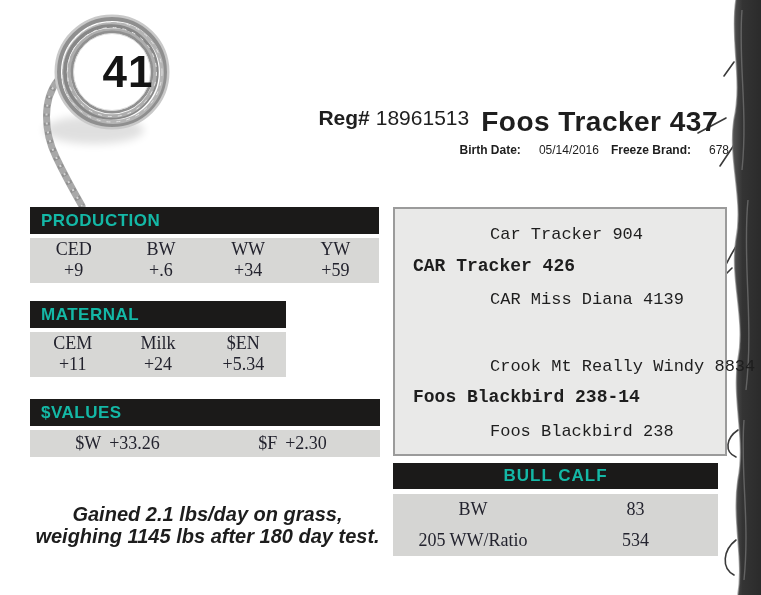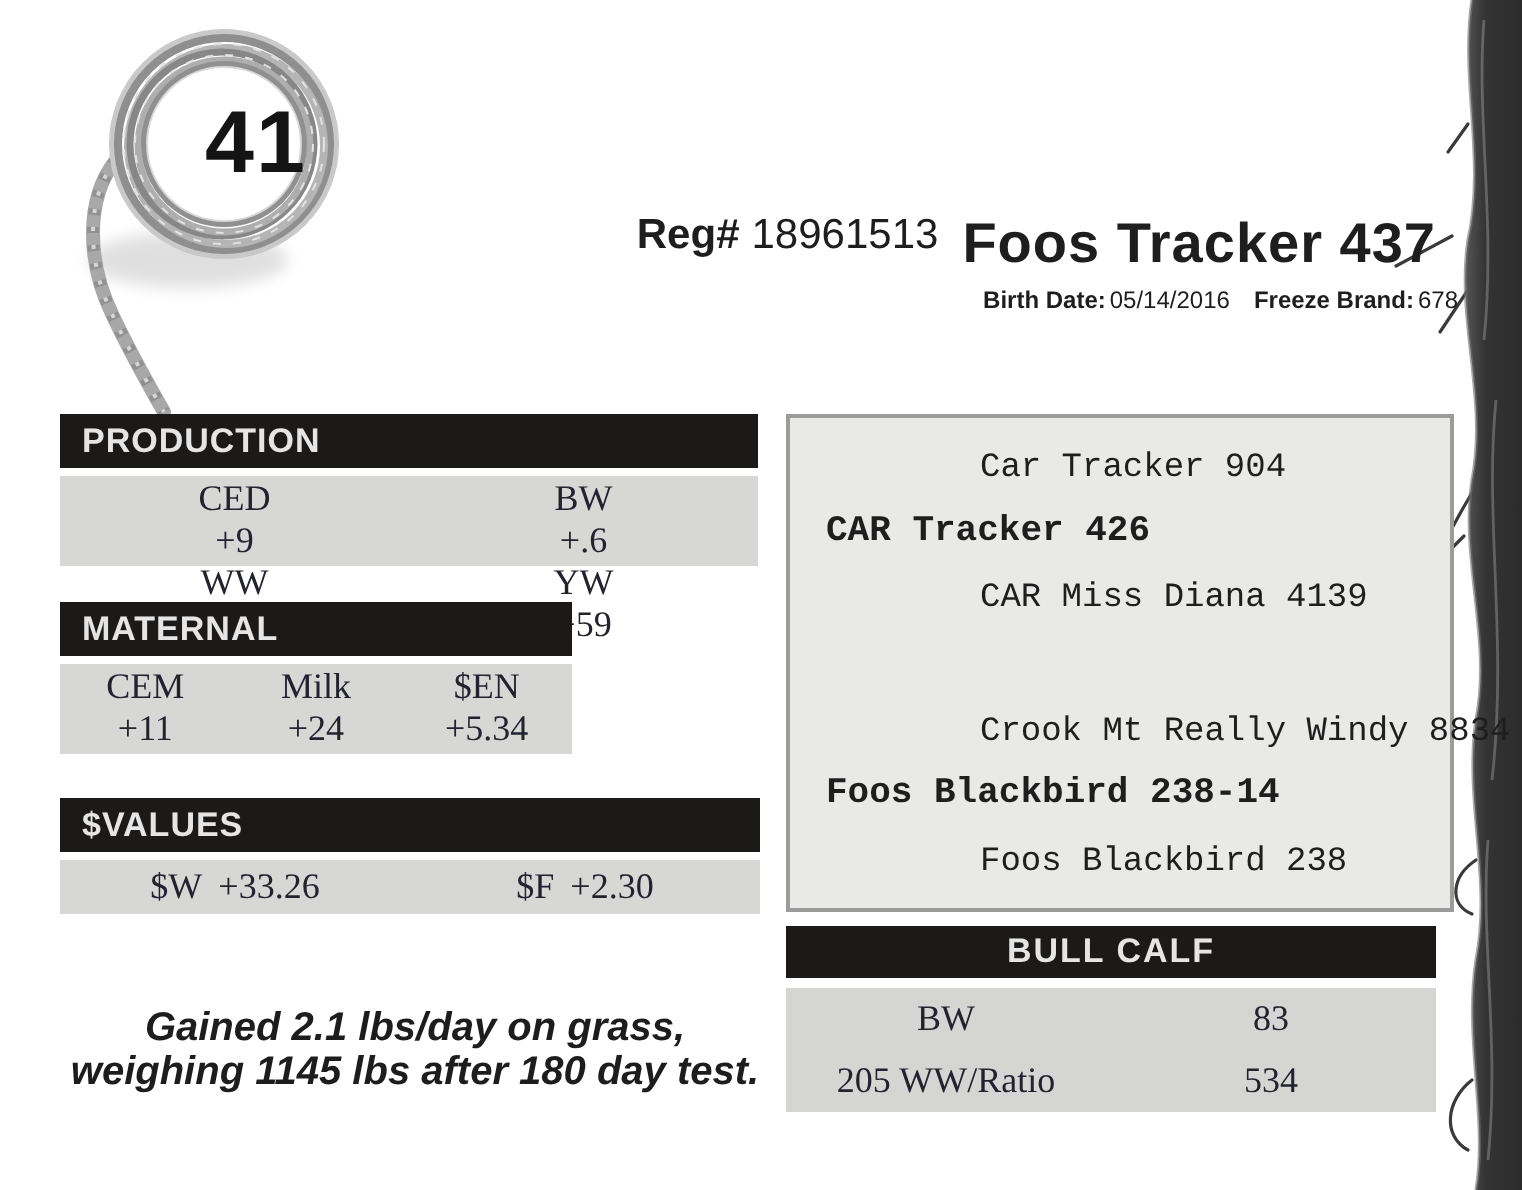--- a/index.html
+++ b/index.html
@@ -28,40 +28,40 @@
   }
   .reg-label { font-weight: bold; font-size: 21px; }
   .reg-number { font-size: 21px; margin-left: 6px; }
   .animal-name { font-weight: bold; font-size: 28px; margin-left: 12px; letter-spacing: 0.5px; }
   .header-line2 {
     position: absolute; top: 143px; left: 242px; width: 487px;
     display: flex; justify-content: flex-end; align-items: baseline; white-space: nowrap;
     font-size: 12px;
   }
   .bold-label { font-weight: bold; }
-  .header-line2 .val { margin-left: 2px; }
+  .header-line2 .val { margin-left: 18px; }
   .header-line2 .spacer { margin-left: 12px; }
 
   
   .section { position: absolute; }
   .section-bar {
-    background: #1b1a19; color: #e5e5e5;
+    background: #1b1a19; color: #14b8a6;
     font-weight: bold; font-size: 17px; letter-spacing: 0.5px;
     height: 27px; line-height: 27px; padding-left: 11px;
   }
   .stat-row {
     margin-top: 4px; background: #d7d7d5;
     font-family: "Liberation Serif", serif; font-size: 18px; color: #23232e;
     display: grid; text-align: center;
   }
   .stat-row.two-line { height: 45px; padding-top: 1px; }
   .stat-cell div { line-height: 21px; }
 
   #production { left: 30px; top: 207px; width: 349px; }
-  #production .stat-row { grid-template-columns: repeat(2, 1fr); text-align: center; }
+  #production .stat-row { grid-template-columns: repeat(4, 1fr); text-align: center; }
 
   #maternal { left: 30px; top: 301px; width: 256px; }
   #maternal .stat-row { grid-template-columns: repeat(3, 1fr); }
 
   #values { left: 30px; top: 399px; width: 350px; }
   #values .stat-row { grid-template-columns: 1fr 1fr; height: 27px; line-height: 27px; }
   .value-pair { display: inline-block; }
   .value-pair .vp-val { margin-left: 8px; }
 
   

